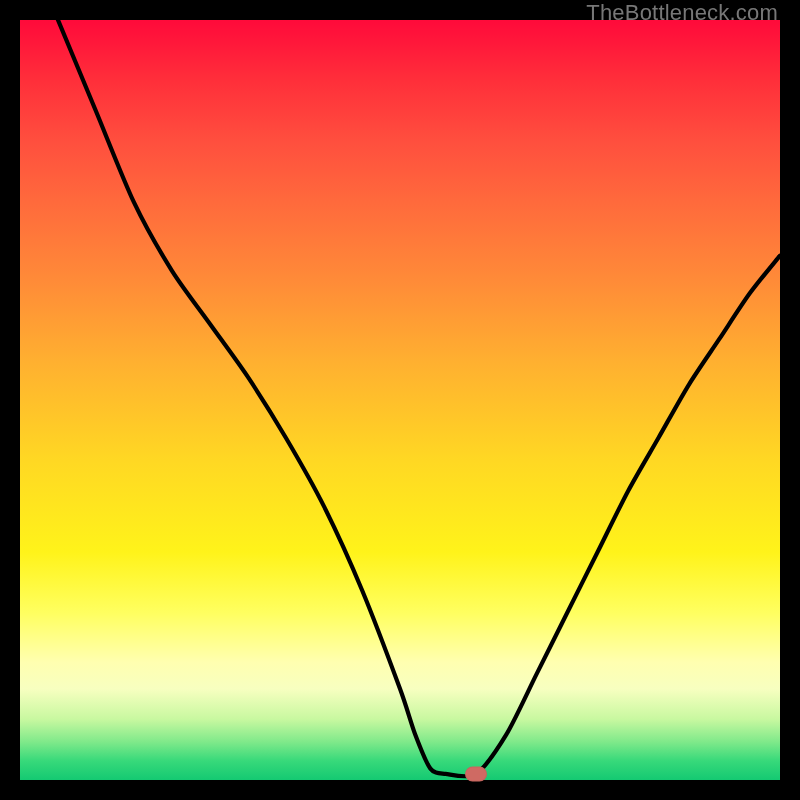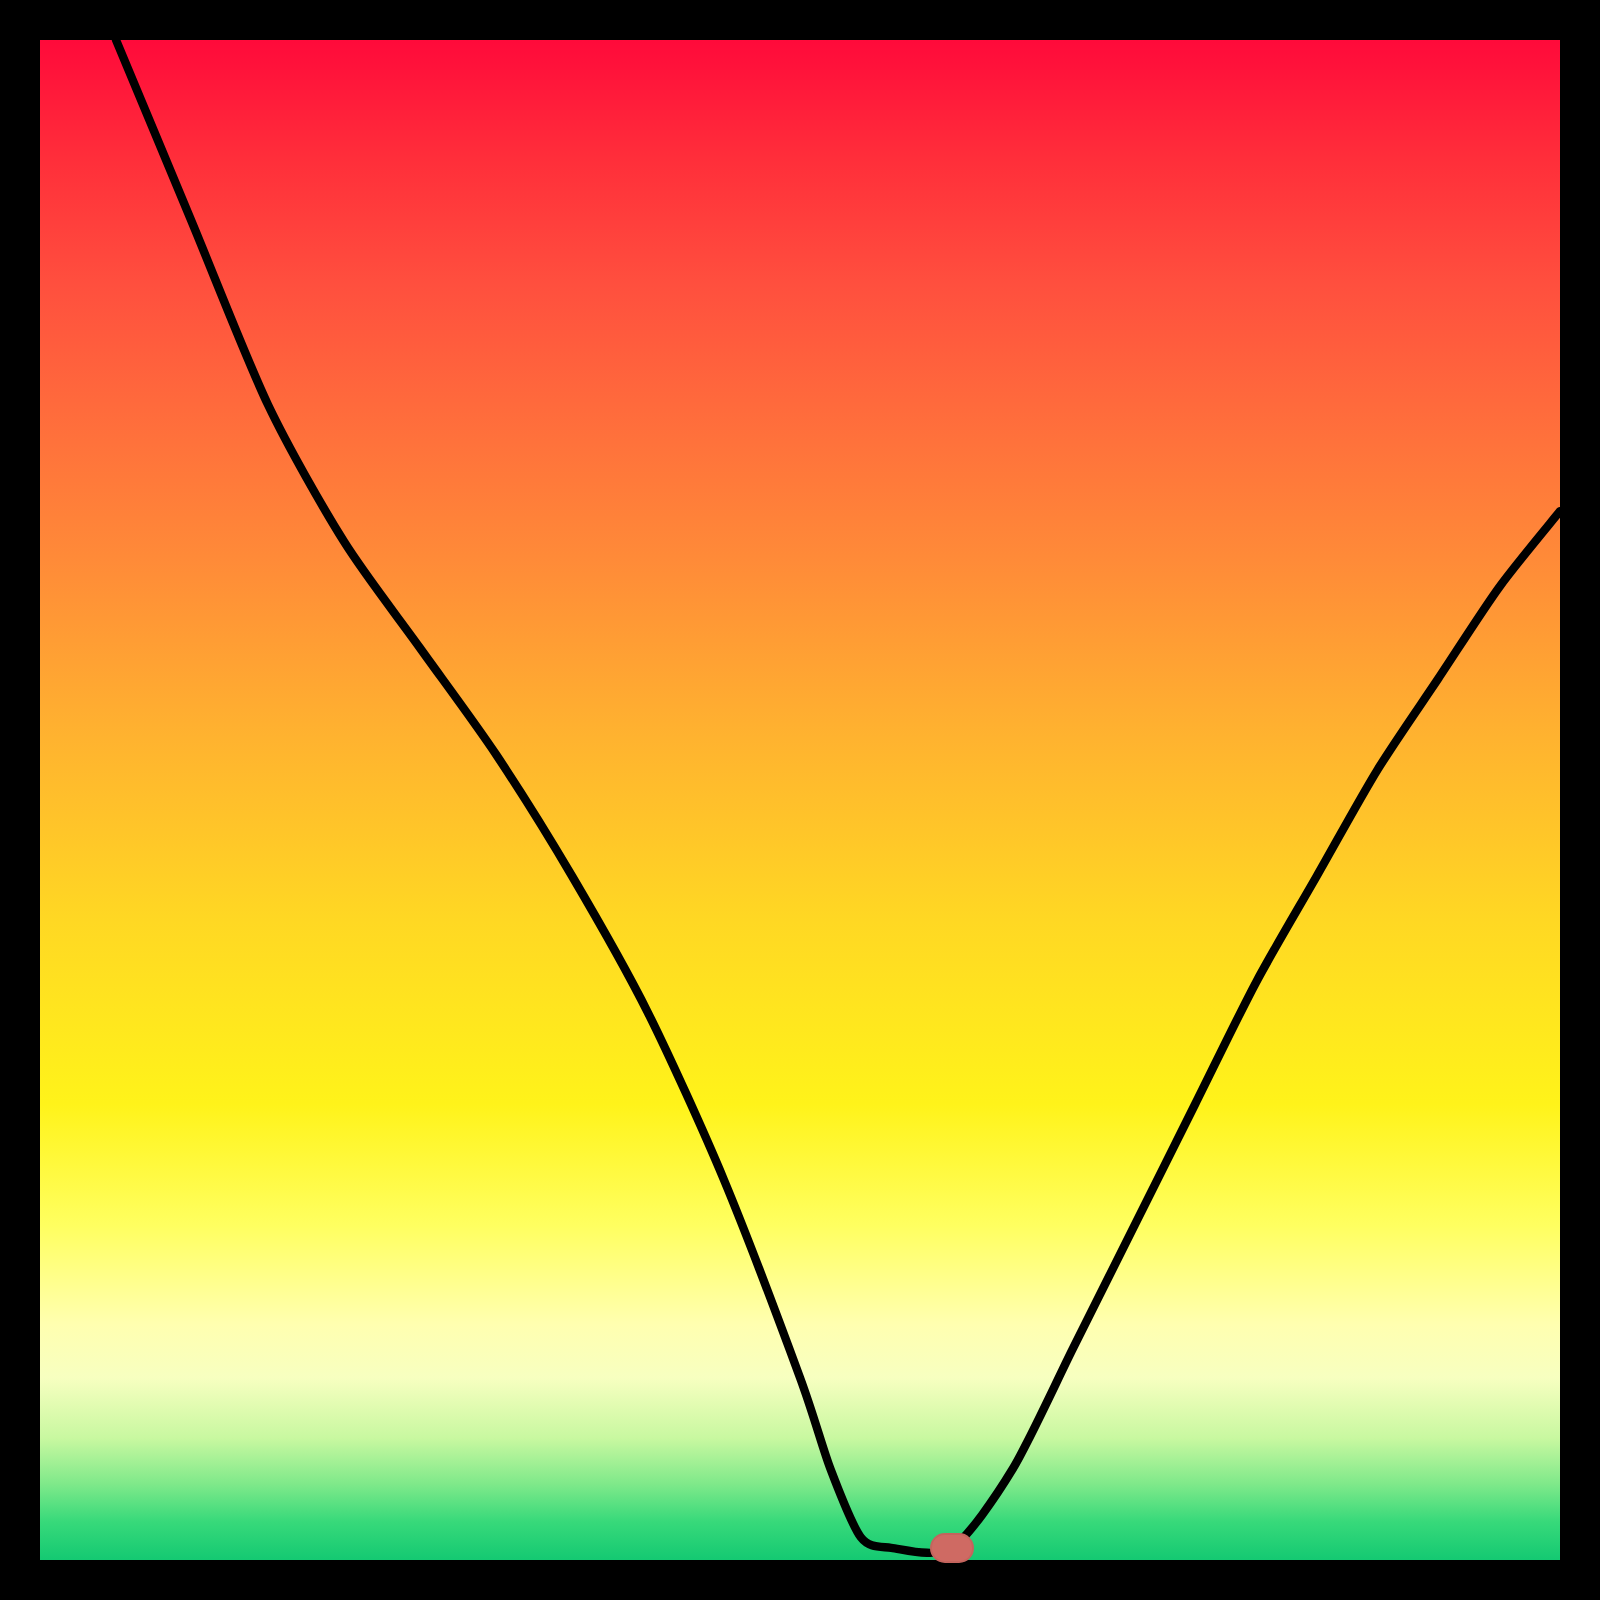--- a/index.html
+++ b/index.html
@@ -76,13 +76,14 @@
 
   <div class="plot-area">
 
     <svg class="curve" viewBox="0 0 760 760" preserveAspectRatio="none">
       <path fill="none" stroke="#000000" stroke-width="4.2" stroke-linecap="round" stroke-linejoin="round" d="M 38.00 0.00 C 43.07 12.16, 65.87 66.88, 76.00 91.20 C 86.13 115.52, 103.87 161.12, 114.00 182.40 C 124.13 203.68, 141.87 234.59, 152.00 250.80 C 162.13 267.01, 179.87 289.81, 190.00 304.00 C 200.13 318.19, 217.87 342.00, 228.00 357.20 C 238.13 372.40, 255.87 400.77, 266.00 418.00 C 276.13 435.23, 293.87 466.13, 304.00 486.40 C 314.13 506.67, 331.87 545.68, 342.00 570.00 C 352.13 594.32, 372.91 649.55, 380.00 668.80 C 387.09 688.05, 391.15 703.76, 395.20 714.40 C 399.25 725.04, 406.35 743.33, 410.40 748.60 C 414.45 753.87, 419.52 753.21, 425.60 753.92 C 431.68 754.63, 447.89 759.19, 456.00 753.92 C 464.11 748.65, 478.29 727.78, 486.40 714.40 C 494.51 701.02, 508.69 669.81, 516.80 653.60 C 524.91 637.39, 539.09 609.01, 547.20 592.80 C 555.31 576.59, 569.49 548.21, 577.60 532.00 C 585.71 515.79, 599.89 486.40, 608.00 471.20 C 616.11 456.00, 630.29 432.19, 638.40 418.00 C 646.51 403.81, 660.69 377.97, 668.80 364.80 C 676.91 351.63, 691.09 331.36, 699.20 319.20 C 707.31 307.04, 721.49 284.75, 729.60 273.60 C 737.71 262.45, 755.95 240.67, 760.00 235.60" id="curve-path"></path>
     </svg>
 
     <div class="marker" id="marker" style="left: 456px; top: 753.92px; background: rgb(207, 106, 99);"></div>
   </div>
 
+  <div class="watermark">TheBottleneck.com</div>
 </div>
 
 </body></html>

